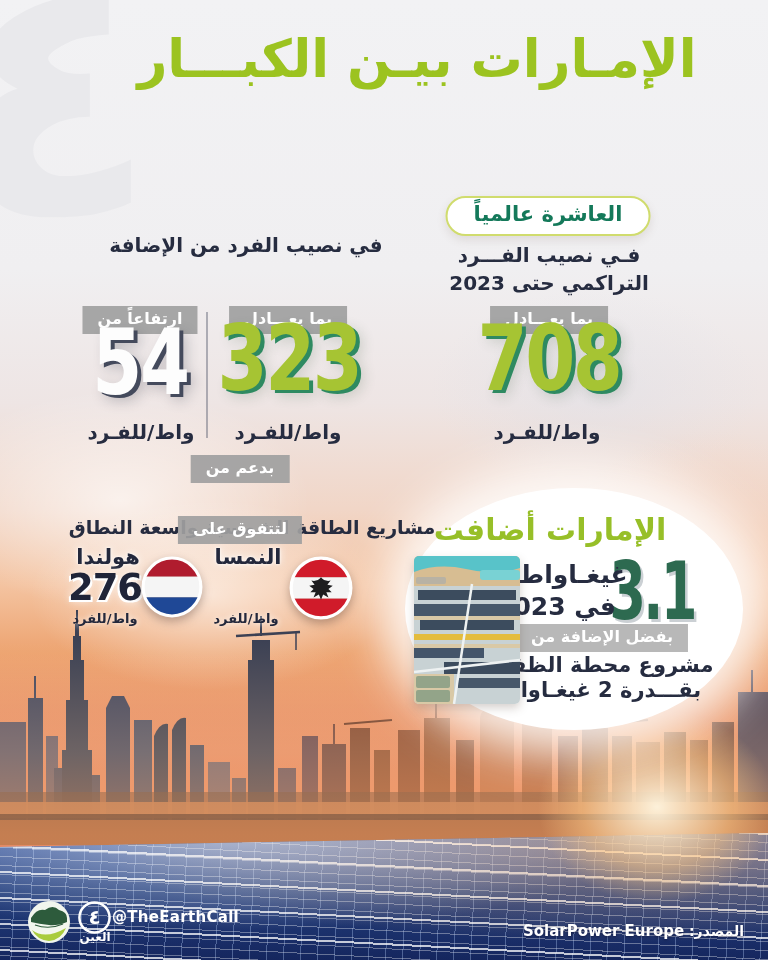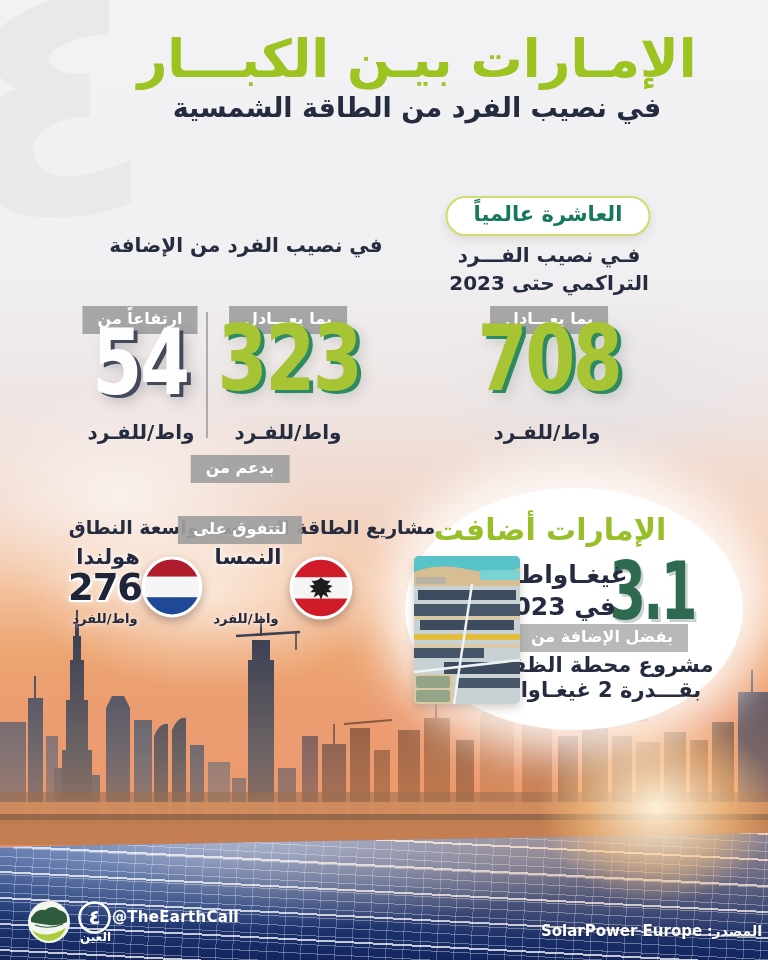--- a/index.html
+++ b/index.html
@@ -80,23 +80,23 @@
   .added-reason{position:absolute;transform:translateX(-50%);z-index:5;font-size:21px;font-weight:bold;
     color:#262c40;white-space:nowrap;}
   .photo{position:absolute;left:414px;top:556px;width:106px;height:148px;z-index:5;border-radius:5px;
     overflow:hidden;box-shadow:0 4px 10px rgba(90,70,60,.25);}
   
   .footer-handle{position:absolute;left:112px;top:908px;z-index:6;color:#fff;font-weight:bold;
     font-size:15px;letter-spacing:.3px;direction:ltr;}
   .brand-logo{position:absolute;z-index:6;}
   .ain-glyph{position:absolute;left:78px;top:901px;width:33px;height:33px;z-index:7;color:#fff;
     font-size:20px;font-weight:bold;line-height:33px;text-align:center;}
-  .ain-name{position:absolute;left:79px;top:931px;width:32px;text-align:right;z-index:7;color:#fff;
+  .ain-name{position:absolute;left:79px;top:931px;width:32px;text-align:center;z-index:7;color:#fff;
     font-size:12px;font-weight:bold;line-height:1;}
-  .source{position:absolute;right:6px;bottom:20px;z-index:6;color:#fff;font-weight:bold;
+  .source{position:absolute;right:24px;bottom:20px;z-index:6;color:#fff;font-weight:bold;
     font-size:14px;direction:rtl;text-shadow:0 1px 3px rgba(0,0,30,.5);}
   .source .lat{direction:ltr;unicode-bidi:embed;font-size:15px;}
 </style>
 </head>
 <body>
 
 <div class="stage" dir="rtl" lang="ar">
 
   <div class="watermark">٤</div>
   <div class="cloud c1"></div>
@@ -154,21 +154,20 @@
     <rect x="0" y="280" width="768" height="25" fill="#8a5234"></rect>
   </svg>
   <div class="haze"></div>
   <div class="panels"></div>
   <div class="panel-light"></div>
   <div class="glare"></div>
   <div class="added-circle"></div>
 
   <header class="header">
     <h1 class="title">الإمـارات بيـن الكبـــار</h1>
-    <h2 class="subtitle">في نصيب الفرد من الطاقة الشمسية</h2>
   </header>
 
   <div class="desc" style="left:246px;top:224px;margin-top:7px;">
     <div>في نصيب الفرد من الإضافة</div>
   </div>
 
   <div class="glabel" style="left:140px;top:306px;">ارتفاعاً من</div>
   <div class="bignum white" style="left:140px;top:320px;">54</div>
   <div class="unit" style="left:141px;top:420px;">واط/للفـرد</div>
 

